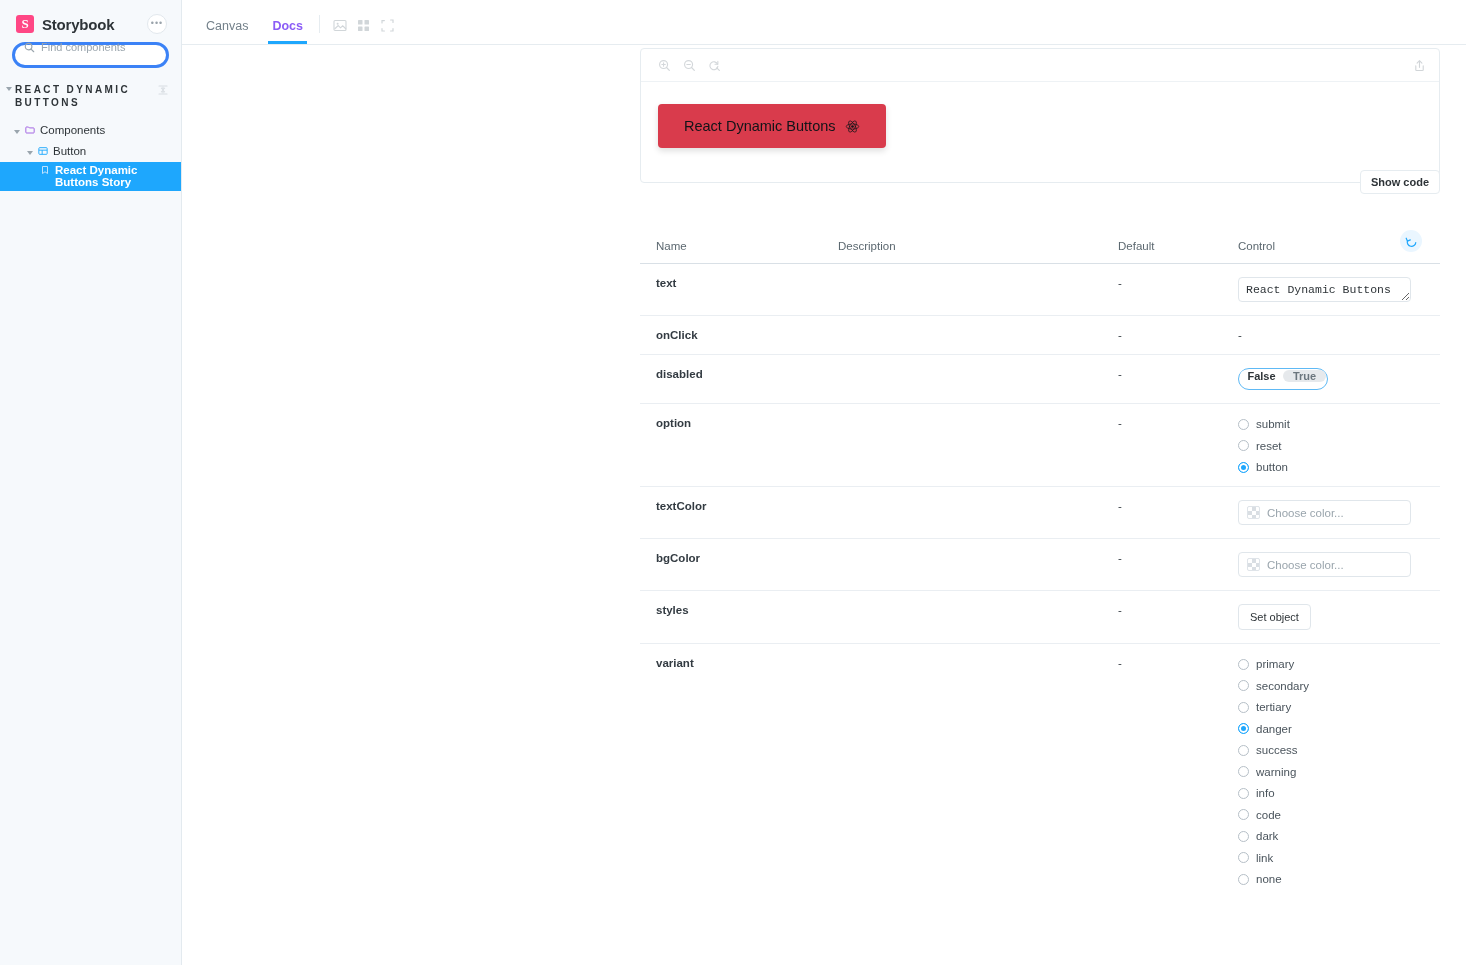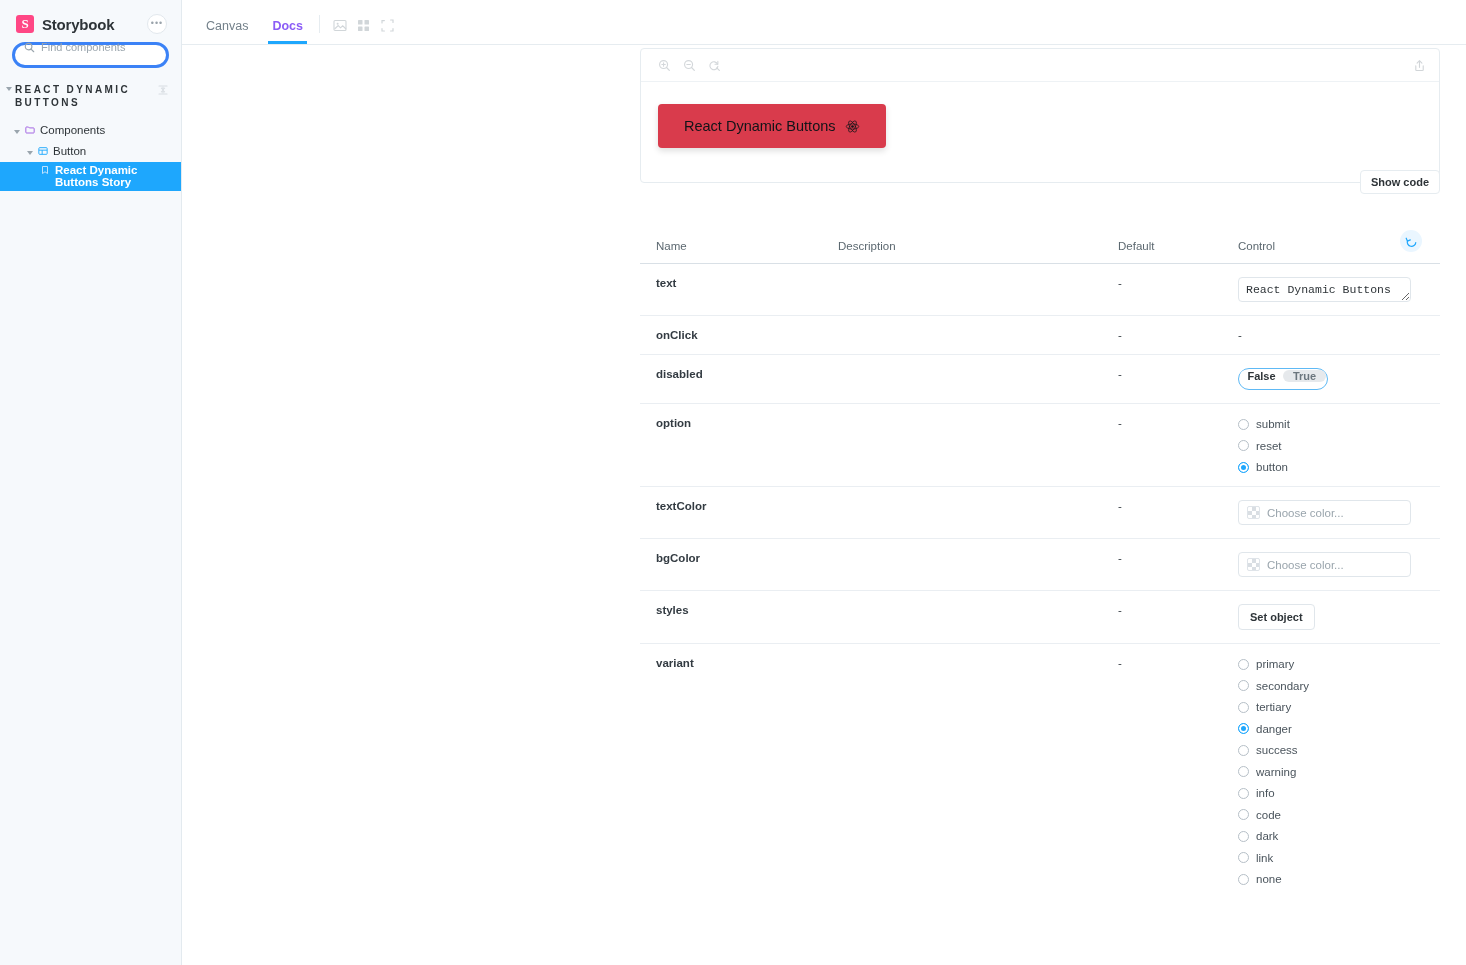--- a/index.html
+++ b/index.html
@@ -221,21 +221,21 @@
     border: 1px solid #dfe4e9;
     background-image:
       linear-gradient(45deg, #d9dee3 25%, transparent 25%, transparent 75%, #d9dee3 75%),
       linear-gradient(45deg, #d9dee3 25%, #fff 25%, #fff 75%, #d9dee3 75%);
     background-size: 8px 8px; background-position: 0 0, 4px 4px;
   }
   .color-ph { font-size: 11.5px; color: #9aa5ad; }
 
   .set-object-btn {
     border: 1px solid #e0e6eb; border-radius: 4px; background: #fff;
-    font-size: 11px; font-weight: bold; color: #2e3438;
+    font-size: 11px; font-weight: normal; color: #2e3438;
     padding: 6px 11px; cursor: pointer; line-height: 12px;
   }
 </style>
 </head>
 <body>
 
 <div class="app">
 
   <aside class="sidebar">
     <div class="sb-header">

